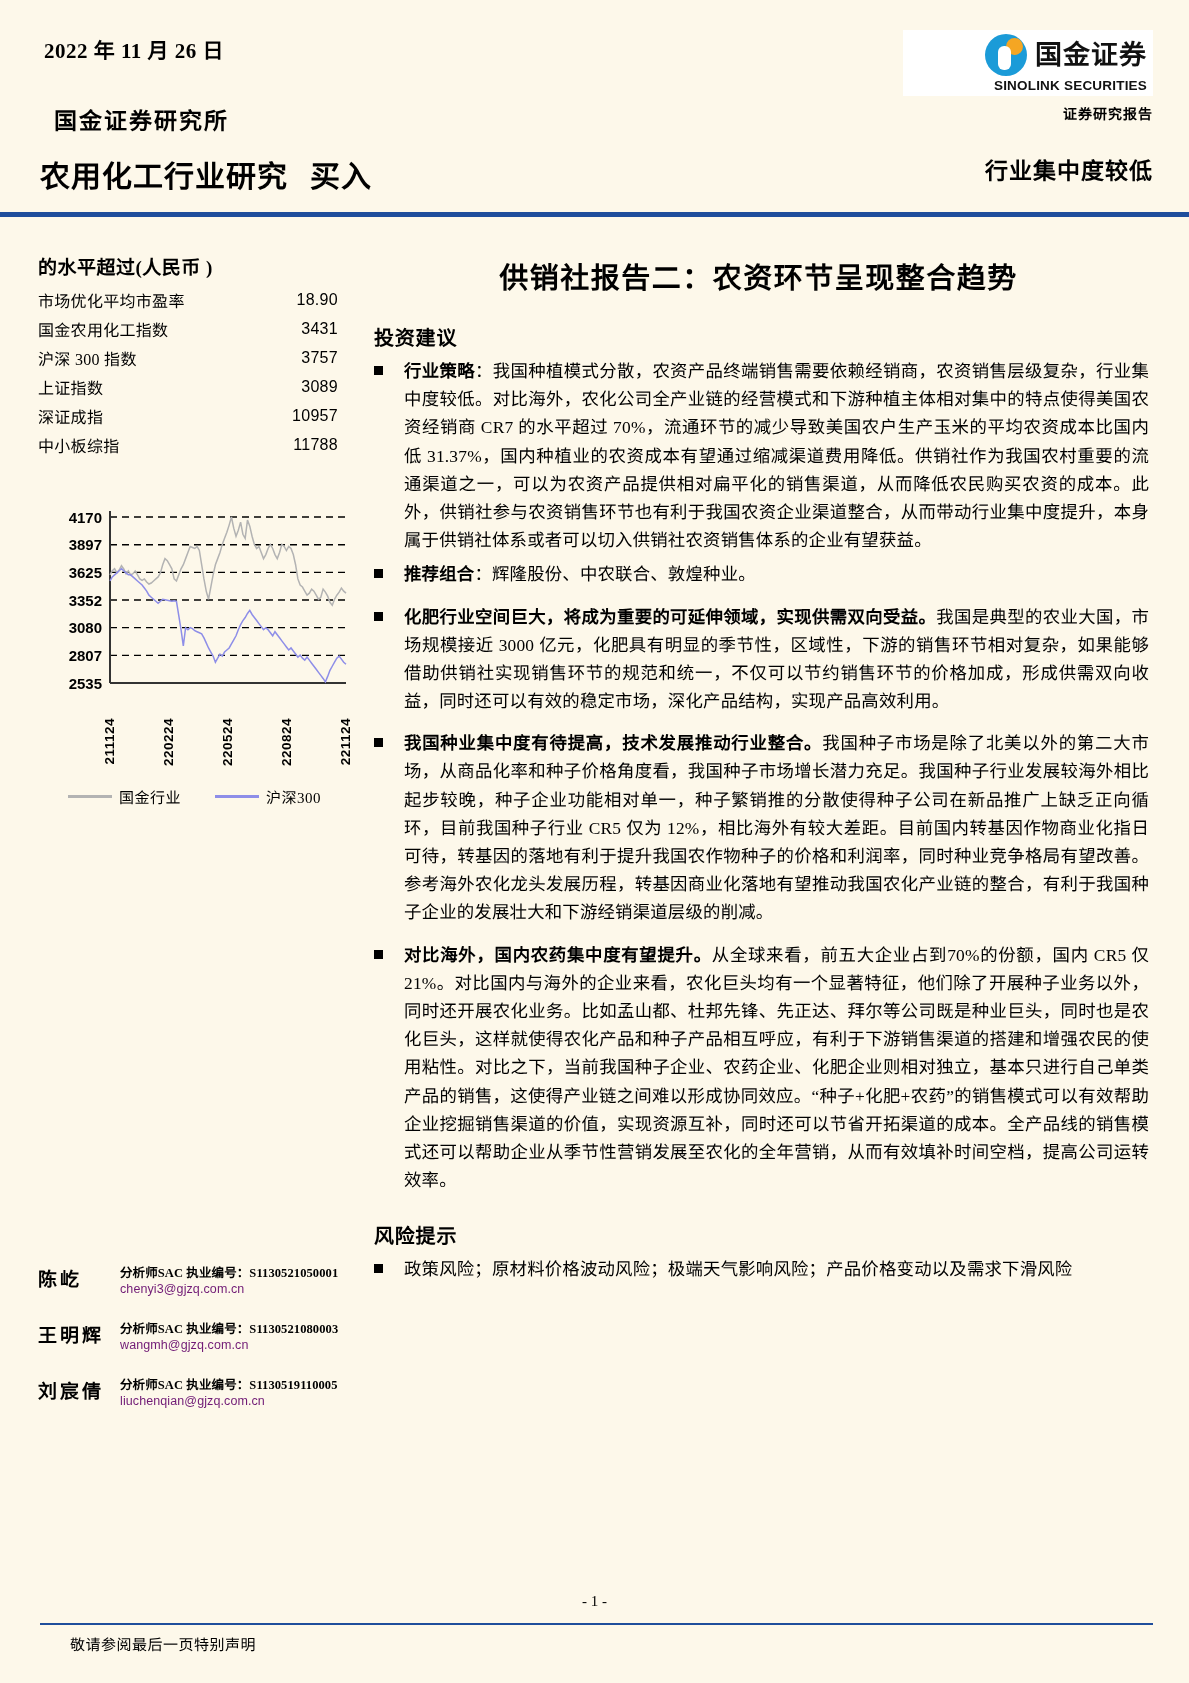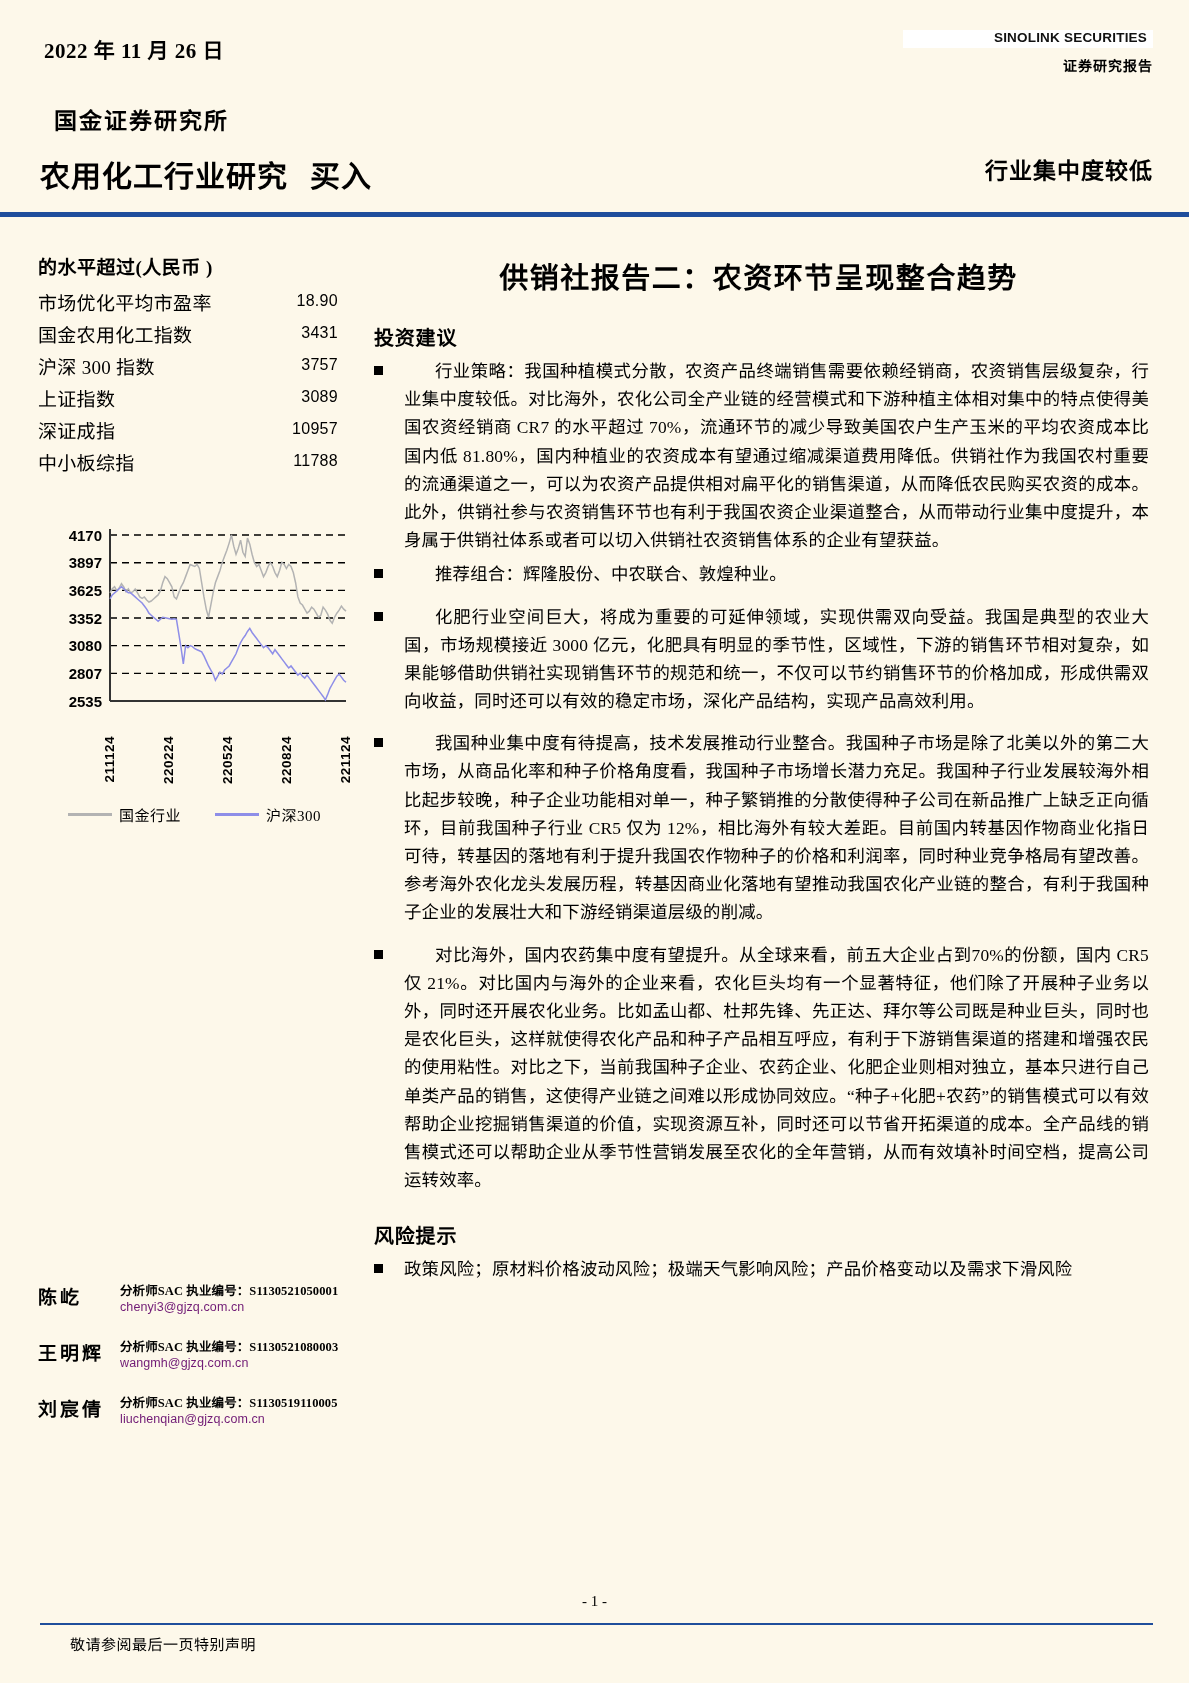--- a/index.html
+++ b/index.html
@@ -142,21 +142,21 @@
 
   
   .md-title {
     font-size: 19px;
     font-weight: 700;
     letter-spacing: .5px;
     margin-bottom: 6px;
   }
   .md-table { width: 100%; border-collapse: collapse; }
   .md-table td {
-    font-size: 19px;
+    font-size: 16px;
     padding: 2.5px 0;
     letter-spacing: .3px;
     white-space: nowrap;
   }
   .md-table td.val {
     text-align: right;
     font-family: "Liberation Sans", sans-serif;
     font-size: 16px;
   }
 
@@ -255,21 +255,21 @@
     background: #000;
   }
   .bullet-body {
     flex: 1;
     font-size: 17.4px;
     line-height: 1.62;
     text-align: justify;
     text-justify: inter-ideograph;
     letter-spacing: .2px;
   }
-  .bullet-body b { font-weight: 400; margin-left: 31px; }
+  .bullet-body b { font-weight: 700; }
   .para-gap { margin-bottom: 14px; }
 
   
   .footer {
     position: absolute;
     left: 0; right: 0;
     bottom: 0;
     height: 100px;
   }
   .footer-pg {
@@ -296,20 +296,24 @@
   }
 </style>
 </head>
 <body>
 
 <div class="header">
   <div class="hdr-date">2022 年 11 月 26 日</div>
   <div class="hdr-institute">国金证券研究所</div>
 
   <div class="logo-block">
+    <div class="logo-row">
+      <span class="logo-mark"></span>
+      <span class="logo-text-cn">国金证券</span>
+    </div>
     <div class="logo-text-en">SINOLINK SECURITIES</div>
     <div class="logo-sub">证券研究报告</div>
   </div>
 
   <div class="hdr-row2">
     <div class="hdr-industry">
       <span>农用化工行业研究</span><span class="rating">买入</span>
     </div>
     <div class="hdr-deep">行业集中度较低</div>
   </div>
@@ -419,21 +423,21 @@
 
     <div class="doc-title">供销社报告二：农资环节呈现整合趋势</div>
 
     <div class="sec-head">投资建议</div>
 
     <div class="bullet-item">
       <span class="bullet-mark">
           <i></i>
         </span>
       <div class="bullet-body">
-        <b>行业策略</b><span>：我国种植模式分散，农资产品终端销售需要依赖经销商，农资销售层级复杂，行业集中度较低。对比海外，农化公司全产业链的经营模式和下游种植主体相对集中的特点使得美国农资经销商 CR7 的水平超过 70%，流通环节的减少导致美国农户生产玉米的平均农资成本比国内低 81.80%，国内种植业的农资成本有望通过缩减渠道费用降低。供销社作为我国农村重要的流通渠道之一，可以为农资产品提供相对扁平化的销售渠道，从而降低农民购买农资的成本。此外，供销社参与农资销售环节也有利于我国农资企业渠道整合，从而带动行业集中度提升，本身属于供销社体系或者可以切入供销社农资销售体系的企业有望获益。</span>
+        <b>行业策略</b><span>：我国种植模式分散，农资产品终端销售需要依赖经销商，农资销售层级复杂，行业集中度较低。对比海外，农化公司全产业链的经营模式和下游种植主体相对集中的特点使得美国农资经销商 CR7 的水平超过 70%，流通环节的减少导致美国农户生产玉米的平均农资成本比国内低 31.37%，国内种植业的农资成本有望通过缩减渠道费用降低。供销社作为我国农村重要的流通渠道之一，可以为农资产品提供相对扁平化的销售渠道，从而降低农民购买农资的成本。此外，供销社参与农资销售环节也有利于我国农资企业渠道整合，从而带动行业集中度提升，本身属于供销社体系或者可以切入供销社农资销售体系的企业有望获益。</span>
       </div>
     </div>
 
     <div class="bullet-item para-gap">
       <span class="bullet-mark">
           <i></i>
         </span>
       <div class="bullet-body">
         <b>推荐组合</b><span>：辉隆股份、中农联合、敦煌种业。</span>
       </div>

